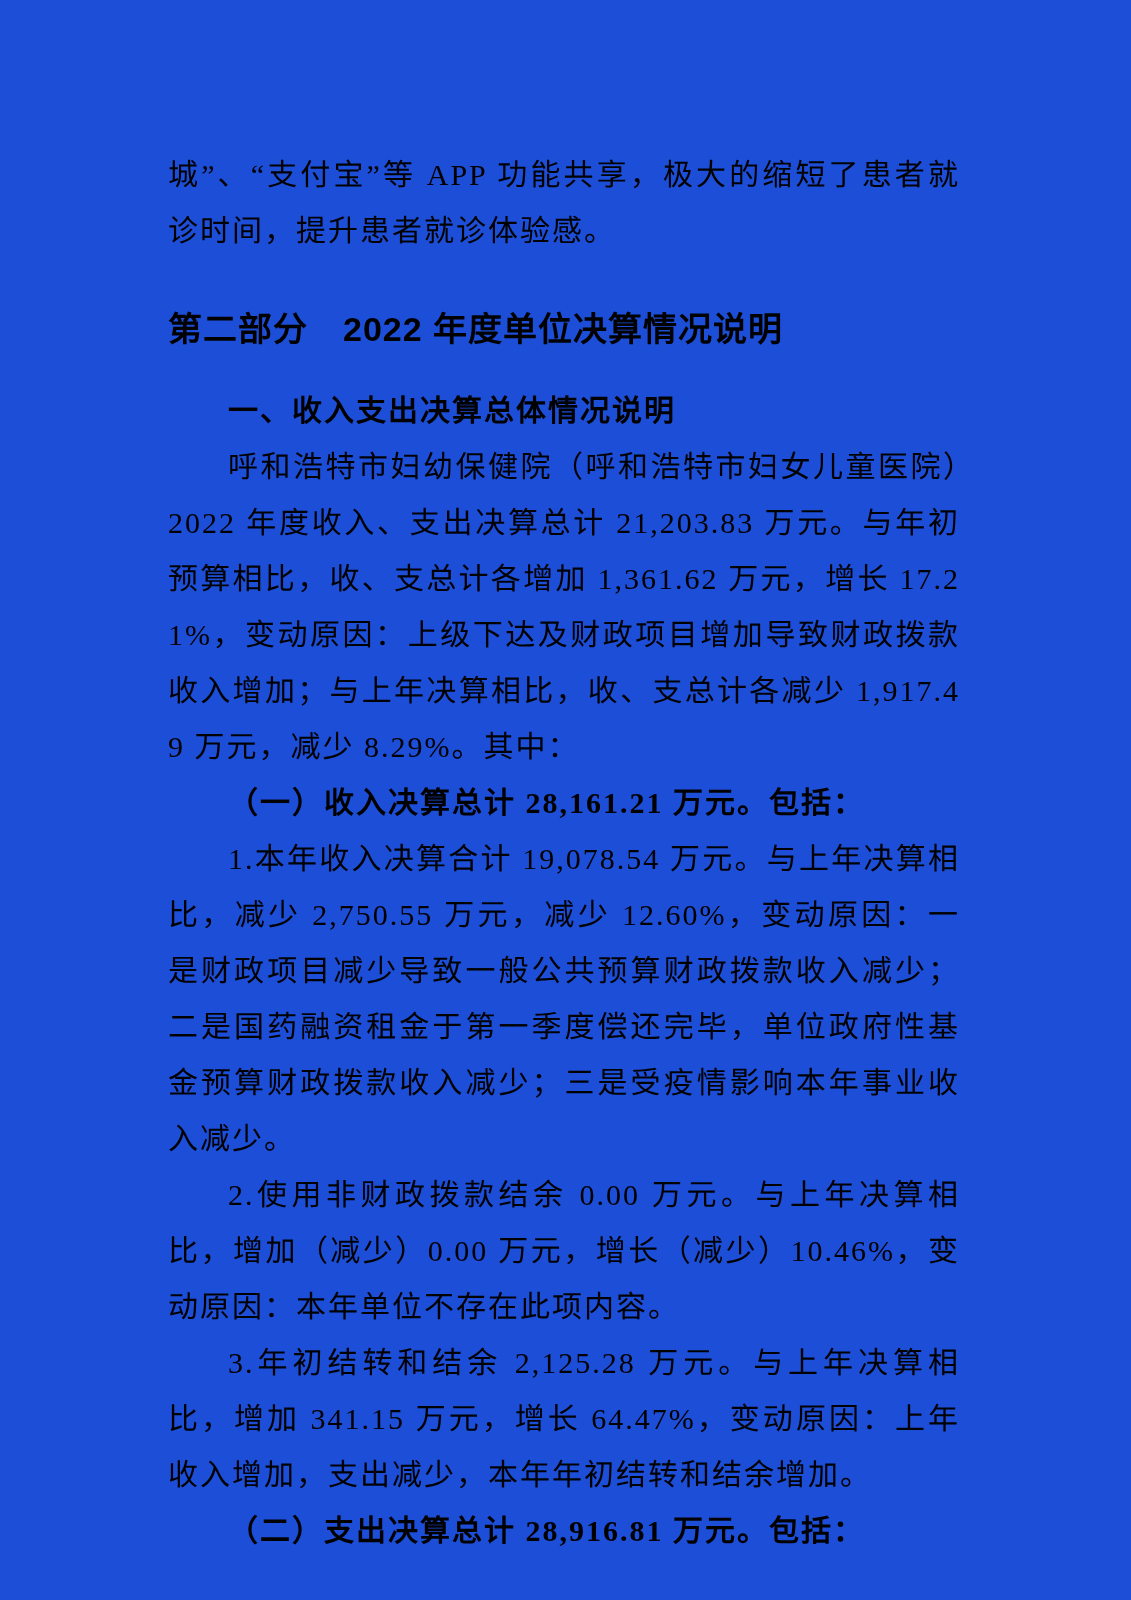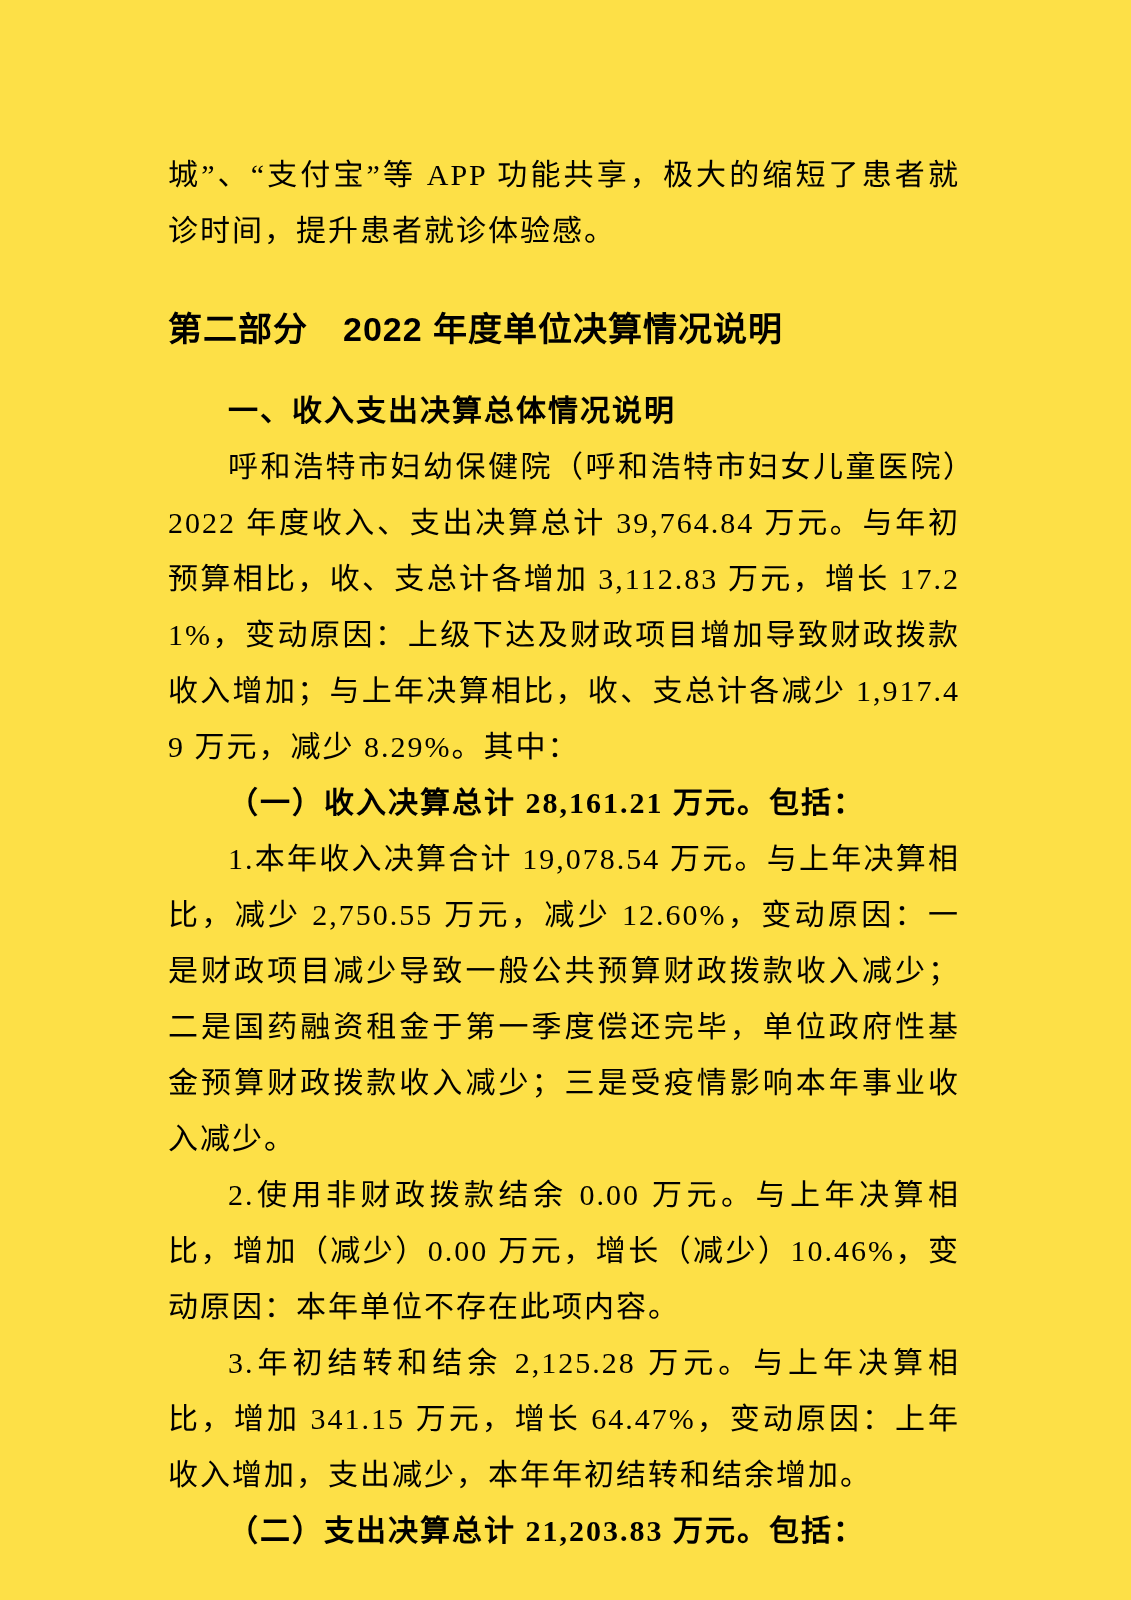--- a/index.html
+++ b/index.html
@@ -12,21 +12,21 @@
     height: 1600px;
     color: #000000;
     font-family: "Liberation Serif", "DejaVu Serif", serif;
   }
   .page {
     box-sizing: border-box;
     width: 1131px;
     height: 1600px;
     padding: 147px 171px 0 168px;
     overflow: hidden;
-    background: #fde047;
+    background: #1d4ed8;
   }
   .para {
     margin: 0;
     font-size: 30px;
     line-height: 56px;
     letter-spacing: 2px;
     text-align: justify;
     text-justify: inter-character;
     word-break: break-all;
   }
@@ -64,25 +64,25 @@
 <body>
 
 <div class="page">
 
   <p class="para no-indent">城”、“支付宝”等 APP 功能共享，极大的缩短了患者就诊时间，提升患者就诊体验感。</p>
 
   <h1 class="section-heading">第二部分　2022 年度单位决算情况说明</h1>
 
   <h2 class="subsection-heading">一、收入支出决算总体情况说明</h2>
 
-  <p class="para indent">呼和浩特市妇幼保健院（呼和浩特市妇女儿童医院）2022 年度收入、支出决算总计 39,764.84 万元。与年初预算相比，收、支总计各增加 3,112.83 万元，增长 17.21%，变动原因：上级下达及财政项目增加导致财政拨款收入增加；与上年决算相比，收、支总计各减少 1,917.49 万元，减少 8.29%。其中：</p>
+  <p class="para indent">呼和浩特市妇幼保健院（呼和浩特市妇女儿童医院）2022 年度收入、支出决算总计 21,203.83 万元。与年初预算相比，收、支总计各增加 1,361.62 万元，增长 17.21%，变动原因：上级下达及财政项目增加导致财政拨款收入增加；与上年决算相比，收、支总计各减少 1,917.49 万元，减少 8.29%。其中：</p>
 
   <p class="para indent bold-item">（一）收入决算总计 28,161.21 万元。包括：</p>
 
   <p class="para indent">1.本年收入决算合计 19,078.54 万元。与上年决算相比，减少 2,750.55 万元，减少 12.60%，变动原因：一是财政项目减少导致一般公共预算财政拨款收入减少；二是国药融资租金于第一季度偿还完毕，单位政府性基金预算财政拨款收入减少；三是受疫情影响本年事业收入减少。</p>
 
   <p class="para indent">2.使用非财政拨款结余 0.00 万元。与上年决算相比，增加（减少）0.00 万元，增长（减少）10.46%，变动原因：本年单位不存在此项内容。</p>
 
   <p class="para indent">3.年初结转和结余 2,125.28 万元。与上年决算相比，增加 341.15 万元，增长 64.47%，变动原因：上年收入增加，支出减少，本年年初结转和结余增加。</p>
 
-  <p class="para indent bold-item">（二）支出决算总计 21,203.83 万元。包括：</p>
+  <p class="para indent bold-item">（二）支出决算总计 28,916.81 万元。包括：</p>
 
 </div>
 
 </body></html>

